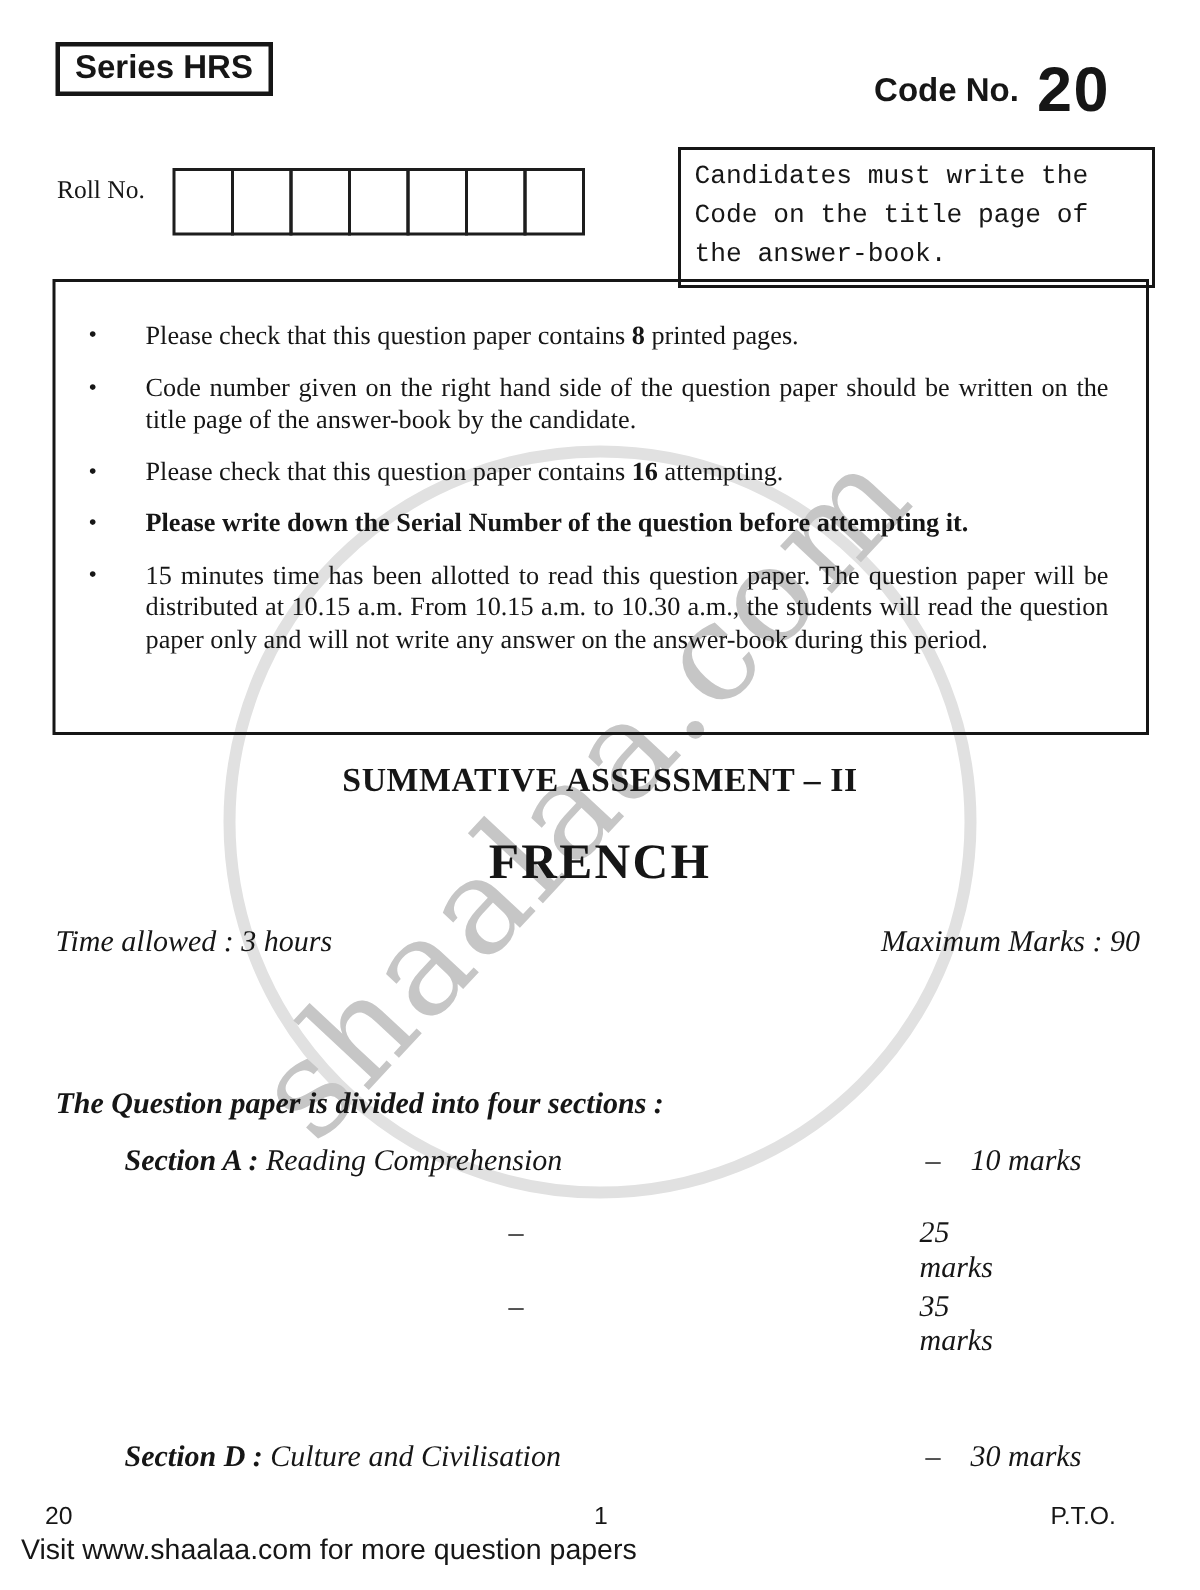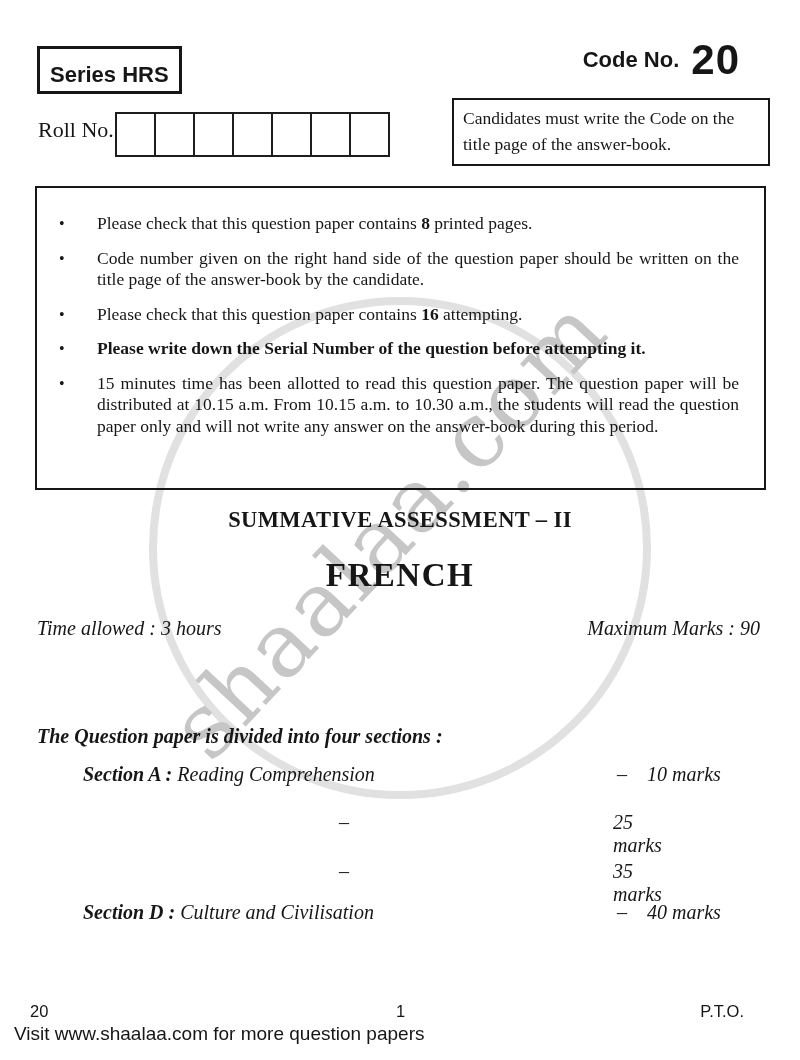--- a/index.html
+++ b/index.html
@@ -18,43 +18,43 @@
   
   #watermark{position:absolute;left:0;top:0;z-index:0;}
   #watermark text{
     font-family:"DejaVu Serif", serif;
     font-size:90px;fill:var(--wm-text);letter-spacing:2px;
   }
   #watermark circle{fill:none;stroke:var(--wm-circle);stroke-width:8px;}
 
   
   .series-box{
-    left:37px;top:46px;border:3px solid var(--ink);
-    padding:13px 10px 3px 10px;
+    left:37px;top:28px;border:3px solid var(--ink);
+    padding:1px 10px 3px 10px;
     font-family:"Liberation Sans", sans-serif;font-weight:bold;font-size:22px;
   }
   .code-line{
     right:60px;top:36px;display:flex;align-items:center;gap:12px;
     font-family:"Liberation Sans", sans-serif;font-weight:bold;
   }
   .code-label{font-size:22px;}
   .code-value{font-size:42px;letter-spacing:1px;}
 
-  .roll-label{left:38px;top:117px;font-size:22px;}
+  .roll-label{left:38px;top:117px;font-size:17px;}
   .roll-boxes{left:115px;top:112px;display:flex;}
   .roll-cell{
     width:41px;height:45px;border:2px solid #1d1d1d;box-sizing:border-box;
     background:transparent;
   }
   .roll-cell + .roll-cell{margin-left:-2px;}
 
   .candidates-box{
     left:452px;top:98px;width:318px;box-sizing:border-box;
     border:2px solid var(--ink);padding:5px 9px 7px 9px;
-    font-family:Liberation Serif, serif;font-size:17.5px;line-height:26px;
+    font-family:Liberation Mono, monospace;font-size:17.5px;line-height:26px;
   }
 
   
   .instructions-box{
     left:35px;top:186px;width:731px;height:304px;box-sizing:border-box;
     border:2.5px solid var(--ink);padding-top:25px;
   }
   .bullet{display:flex;margin:0 25px 13px 22px;}
   .bullet .dot{flex:none;width:38px;font-size:16px;line-height:21.5px;}
   .bullet .bt{
@@ -73,21 +73,21 @@
 
   
   .sections-intro{left:37px;top:713px;font-weight:bold;font-style:italic;font-size:20px;margin-top:12px;}
   .sec-row{
     left:70px;width:656px;display:grid;grid-template-columns:1fr 34px 100px;
     font-style:italic;font-size:20px;margin-left:13px;
   }
   .sec-row .lbl{font-weight:bold;}
   .sec-row .dash{text-align:center;}
   .sec-row .marks{padding-left:8px;}
-  .r0{top:763px;} .r1{top:811px;} .r2{top:860px;} .r3{top:901px;}
+  .r0{top:763px;} .r1{top:811px;} .r2{top:860px;} .r3{top:960px;}
 
   
   .foot{font-family:"Liberation Sans", sans-serif;font-size:16.5px;}
   .foot-code{left:30px;top:1002px;}
   .foot-page{left:396px;top:1002px;}
   .foot-pto{right:56px;top:1002px;}
   .site-note{
     left:14px;top:1023px;font-family:"Liberation Sans", sans-serif;font-size:19px;
   }
 </style>
@@ -165,19 +165,19 @@
   <span class="dash">–</span>
   <span class="marks">25 marks</span>
 </div>
 <div class="abs sec-row r2">
   <span class="dash">–</span>
   <span class="marks">35 marks</span>
 </div>
 <div class="abs sec-row r3">
   <span><span class="lbl">Section D :</span> <span>Culture and Civilisation</span></span>
   <span class="dash">–</span>
-  <span class="marks">40 marks</span>
+  <span class="marks">30 marks</span>
 </div>
 
 <div class="abs foot foot-code">20</div>
 <div class="abs foot foot-page">1</div>
 <div class="abs foot foot-pto">P.T.O.</div>
 <div class="abs site-note">Visit www.shaalaa.com for more question papers</div>
 
 </body></html>

